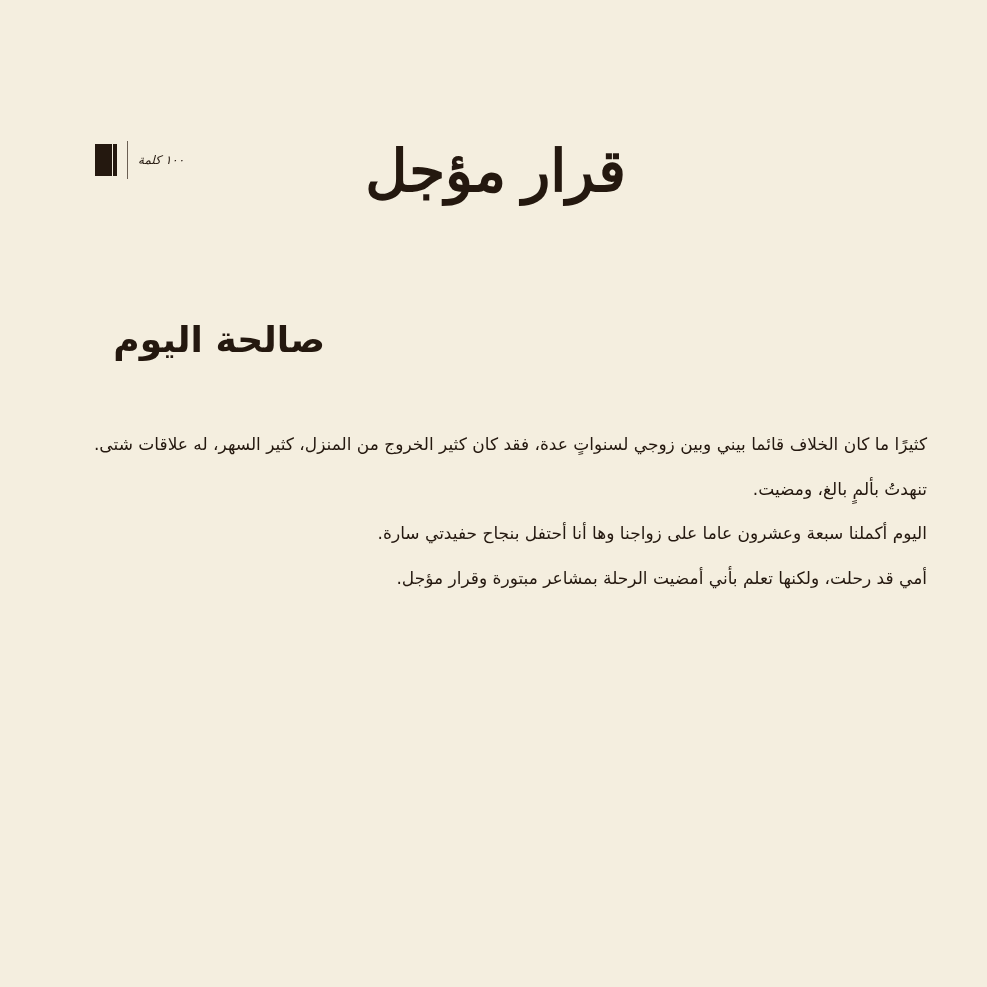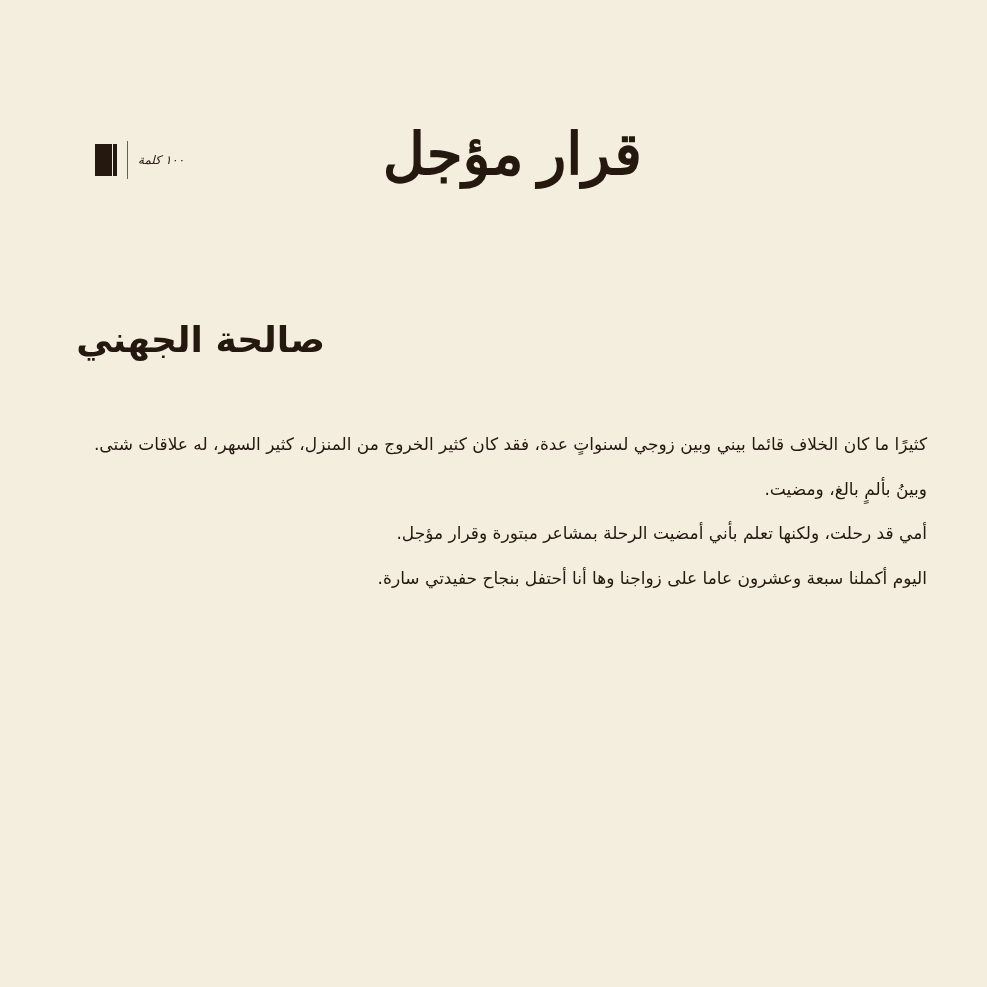--- a/index.html
+++ b/index.html
@@ -19,26 +19,26 @@
       position: absolute;
       top: 110px;
       left: 0;
       width: 987px;
       height: 90px;
     }
     .title {
       position: absolute;
       right: 345px;
       top: 0;
-      font-family: Liberation Serif, serif;
+      font-family: Liberation Sans, sans-serif;
       font-weight: bold;
       font-size: 58px;
       line-height: 90px;
       color: #24180f;
-      margin: 0;
+      margin: 16px;
       white-space: nowrap;
     }
     .meta {
       position: absolute;
       left: 95px;
       top: 30px;
       height: 40px;
       display: flex;
       flex-direction: row-reverse;
       align-items: center;
@@ -112,20 +112,20 @@
   <div class="meta">
     <span class="word-count">١٠٠ كلمة</span>
     <span class="meta-divider"></span>
     <span class="book-icon">
       <span class="cover"></span>
       <span class="spine"></span>
     </span>
   </div>
 </div>
 
-<h2 class="author">صالحة الجهني</h2>
+<h2 class="author">صالحة اليوم</h2>
 
 <div class="story">
   <p>كثيرًا ما كان الخلاف قائما بيني وبين زوجي لسنواتٍ عدة، فقد كان كثير الخروج من المنزل، كثير السهر، له علاقات شتى.</p>
-  <p>وبينُ بألمٍ بالغ، ومضيت.</p>
+  <p>تنهدتُ بألمٍ بالغ، ومضيت.</p>
+  <p>اليوم أكملنا سبعة وعشرون عاما على زواجنا وها أنا أحتفل بنجاح حفيدتي سارة.</p>
   <p>أمي قد رحلت، ولكنها تعلم بأني أمضيت الرحلة بمشاعر مبتورة وقرار مؤجل.</p>
-  <p>اليوم أكملنا سبعة وعشرون عاما على زواجنا وها أنا أحتفل بنجاح حفيدتي سارة.</p>
 </div>
 
 </body></html>

